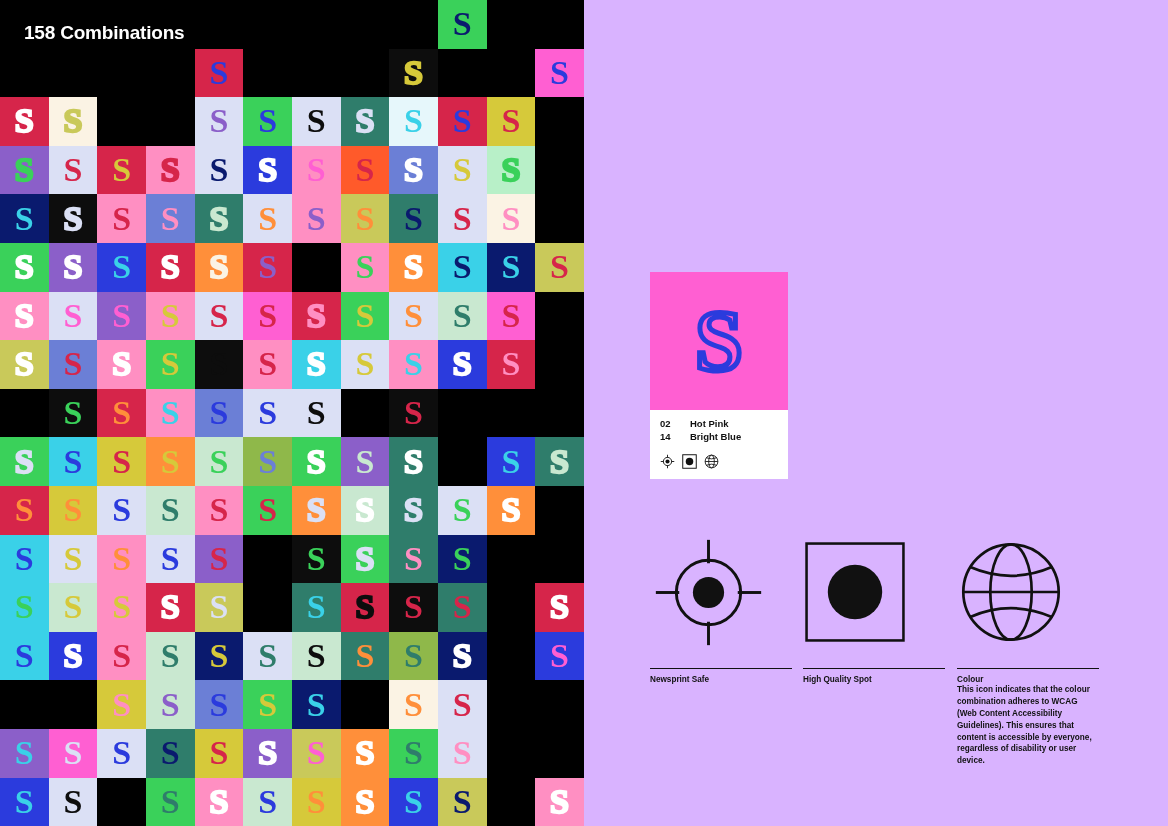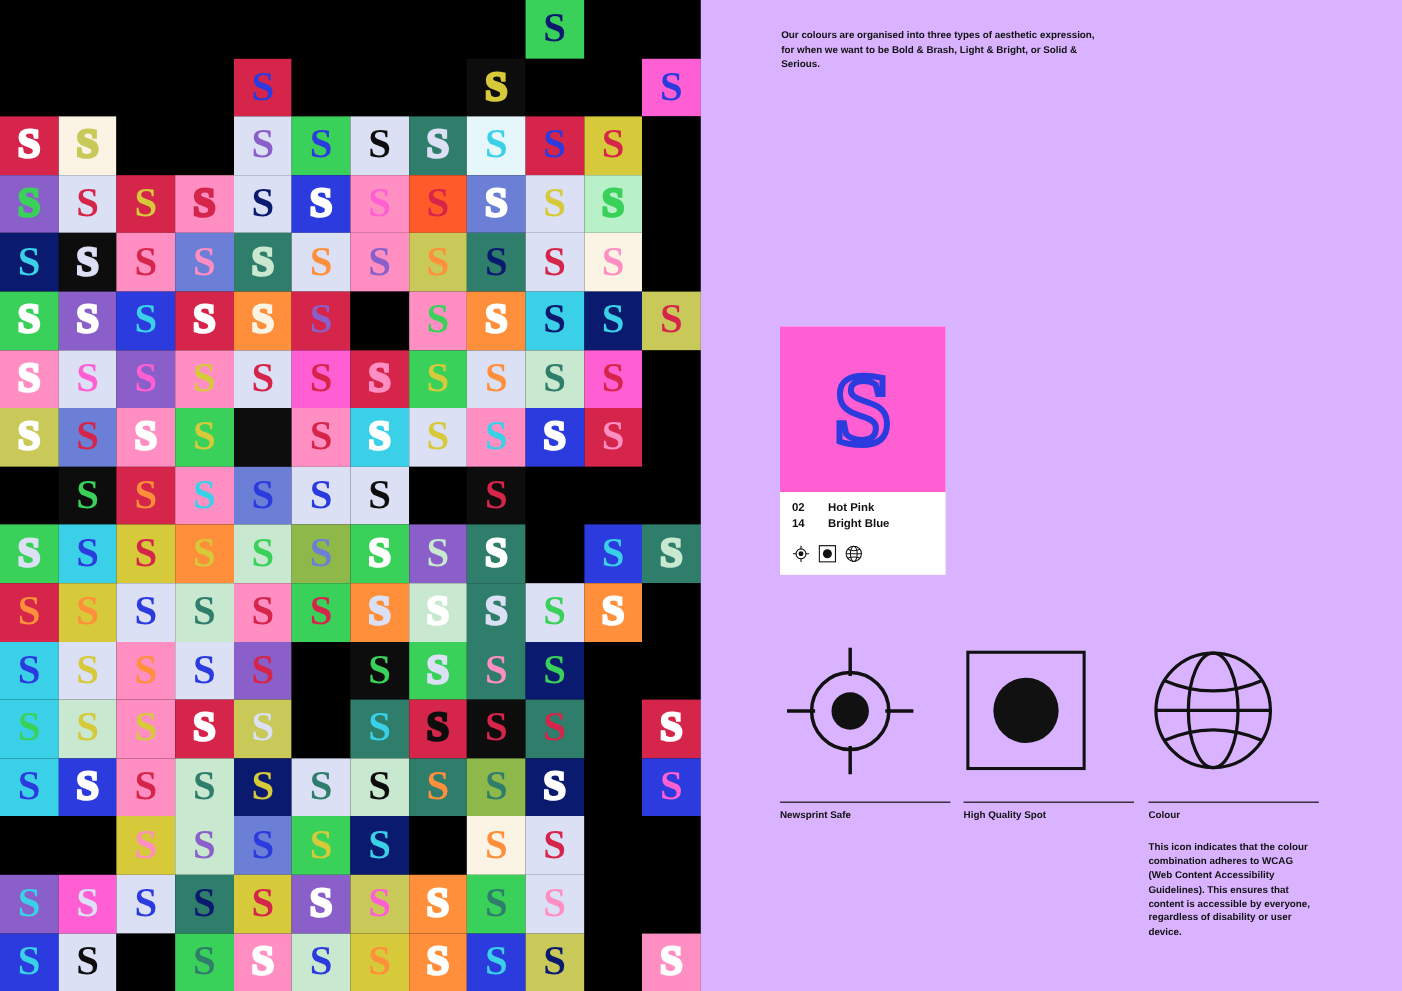--- a/index.html
+++ b/index.html
@@ -82,21 +82,21 @@
   .tag-row { display:flex; font-size:9.5px; font-weight:700; line-height:1.35; }
   .tag-num { width:30px; }
   .tag-icons { display:flex; gap:7px; margin-top:10px; align-items:center; }
   .mini-icon { width:15px; height:15px; }
 
   
   .big-icons { position:absolute; top:528px; left:0; width:584px; }
   .icon-col { position:absolute; width:142px; }
   .icon-col .art { height:128px; display:flex; align-items:center; justify-content:flex-start; }
   .icon-col .rule { border-top:1px solid #111; margin-top:12px; }
-  .icon-col h5 { margin:6px 0 16px 0; font-size:8.2px; font-weight:700; }
+  .icon-col h5 { margin:6px 0 0 0; font-size:8.2px; font-weight:700; }
   .icon-col p { margin:0; font-size:8.2px; line-height:1.45; font-weight:600; }
 </style>
 </head>
 <body>
 
 <div id="page">
 
   <div id="left">
     <div id="grid">
         <div class="cell" style="background: rgb(0, 0, 0);"></div>
@@ -606,27 +606,27 @@
         </div>
         <div class="cell" style="background: rgb(201, 201, 90);">
           <span class="glyph" style="color: rgb(10, 26, 110);">S</span>
         </div>
         <div class="cell" style="background: rgb(0, 0, 0);"></div>
         <div class="cell outline" style="background: rgb(255, 143, 194);">
           <span class="glyph" style="color: rgb(255, 255, 255);">S</span>
         </div>
       </div>
     <div id="headline">
+      <div>158 Combinations</div>
     </div>
   </div>
 
   <div id="right">
 
     <div class="intro">
-      <p>Our colours are organised into three types of aesthetic expression, for when we want to be Bold &amp; Brash, Light &amp; Bright, or Solid &amp; Serious.</p>
     </div>
 
     <div id="tag-card">
       <div id="tag-swatch" style="background: rgb(255, 95, 210);">
         <span class="glyph" style="-webkit-text-stroke: 5px rgb(43, 59, 221);">S</span>
       </div>
       <div id="tag-info">
         <div class="tag-row">
           <span class="tag-num">02</span>
           <span>Hot Pink</span>

